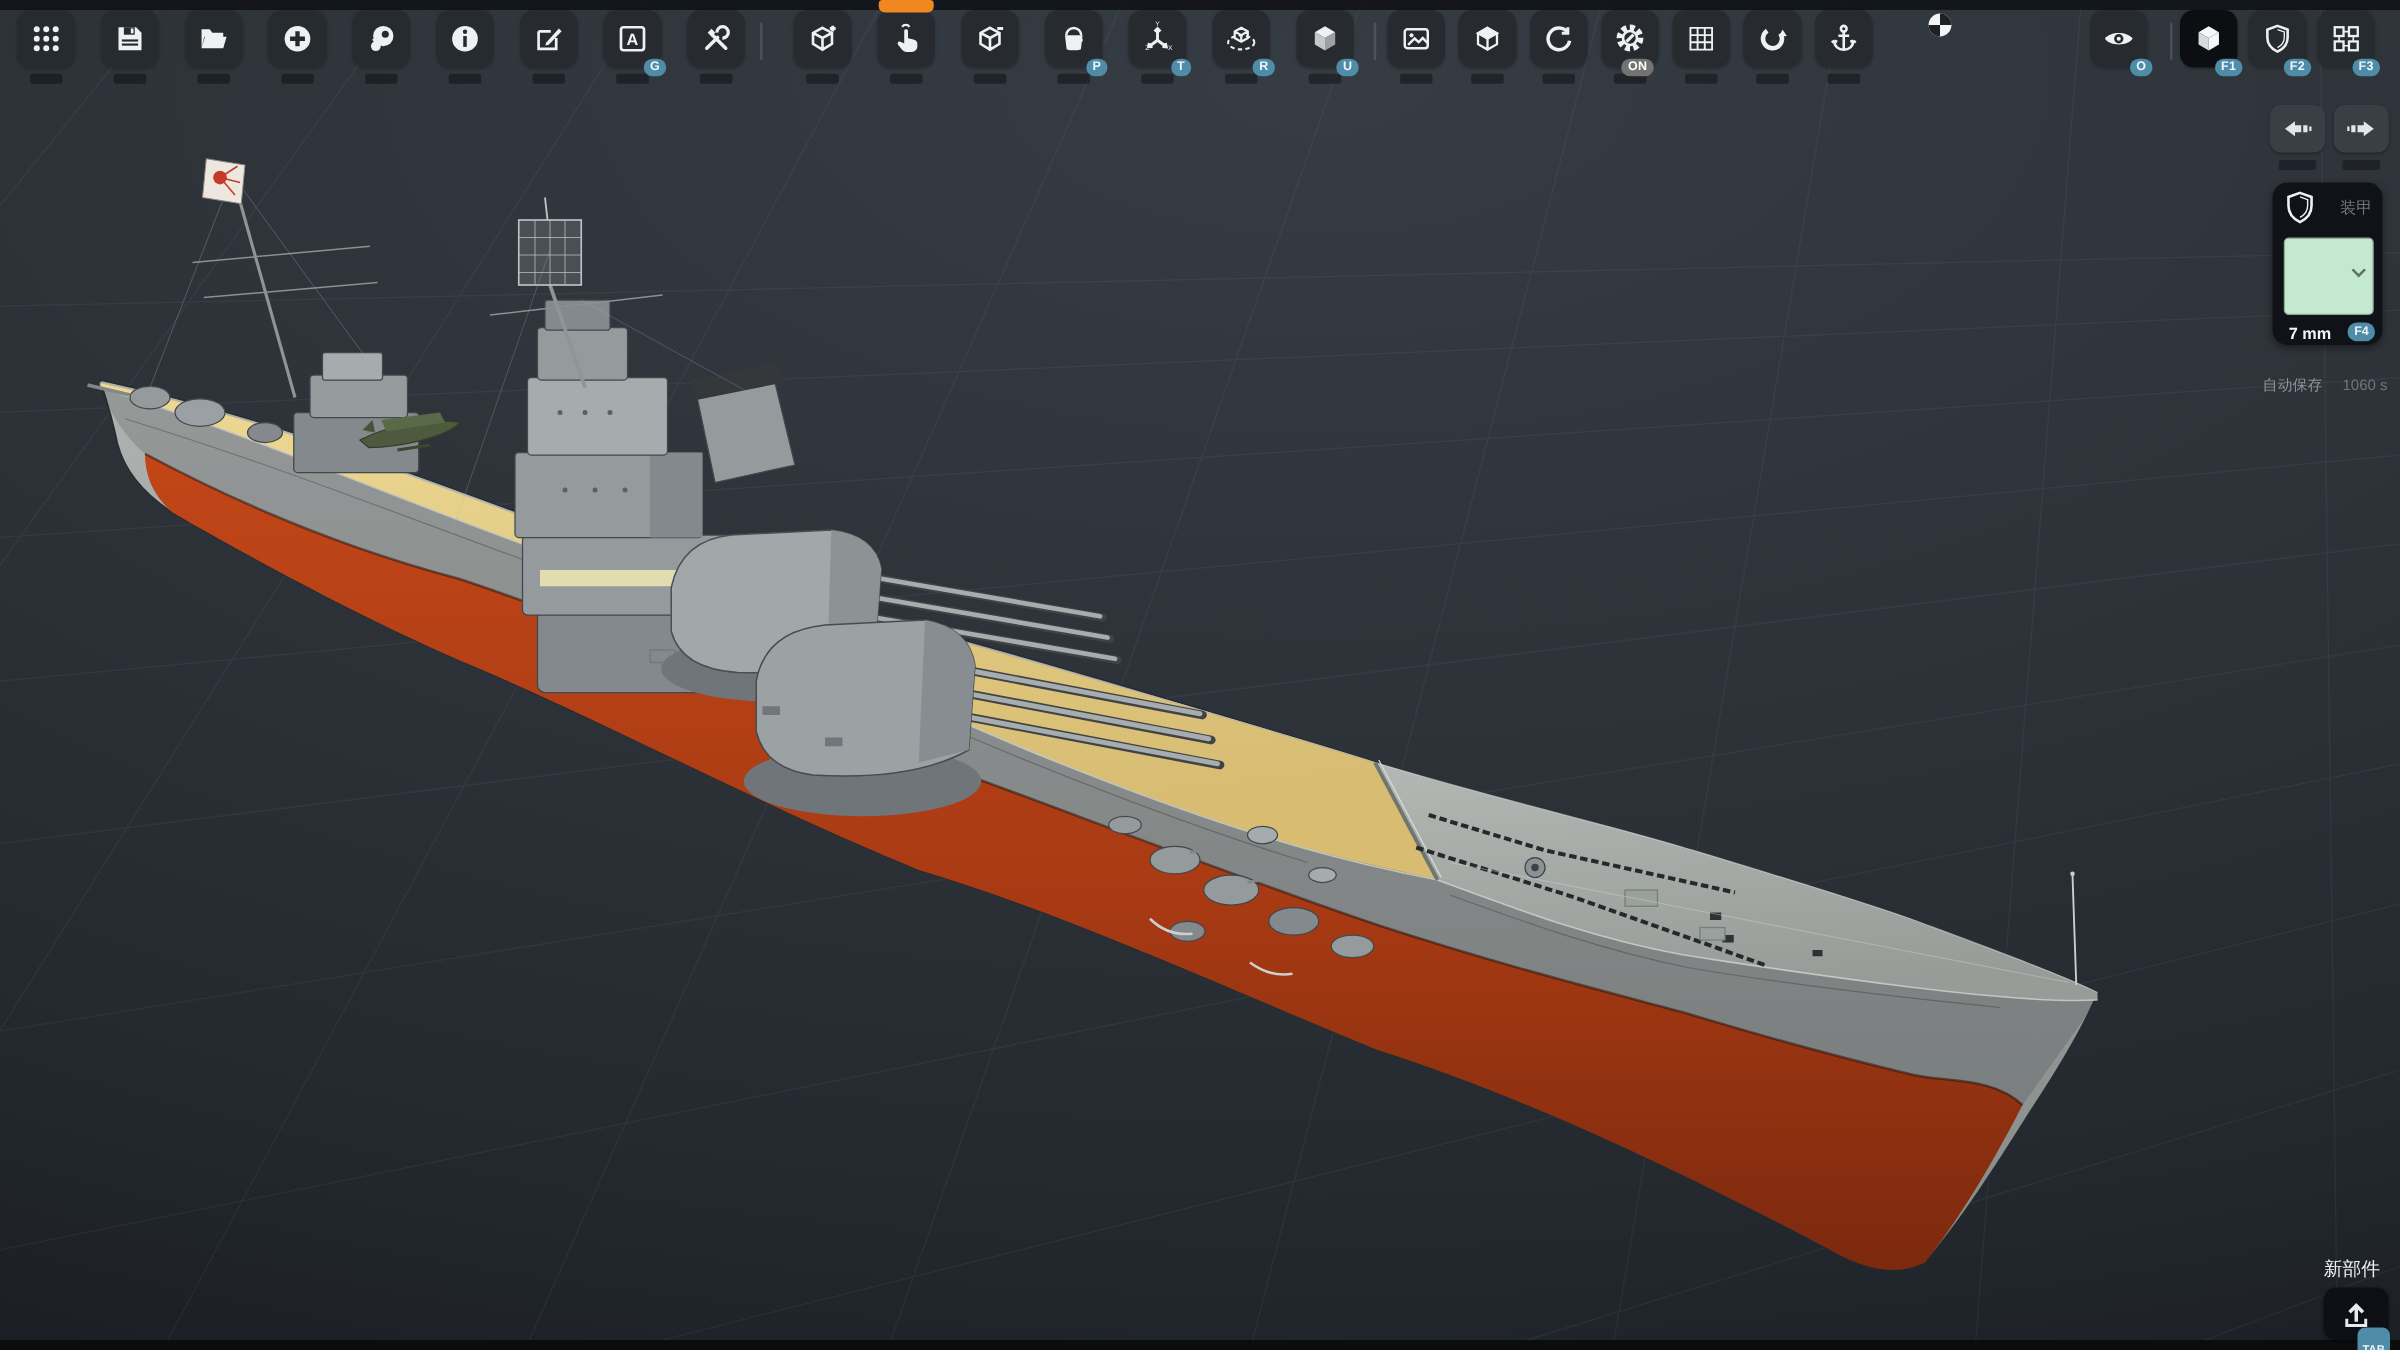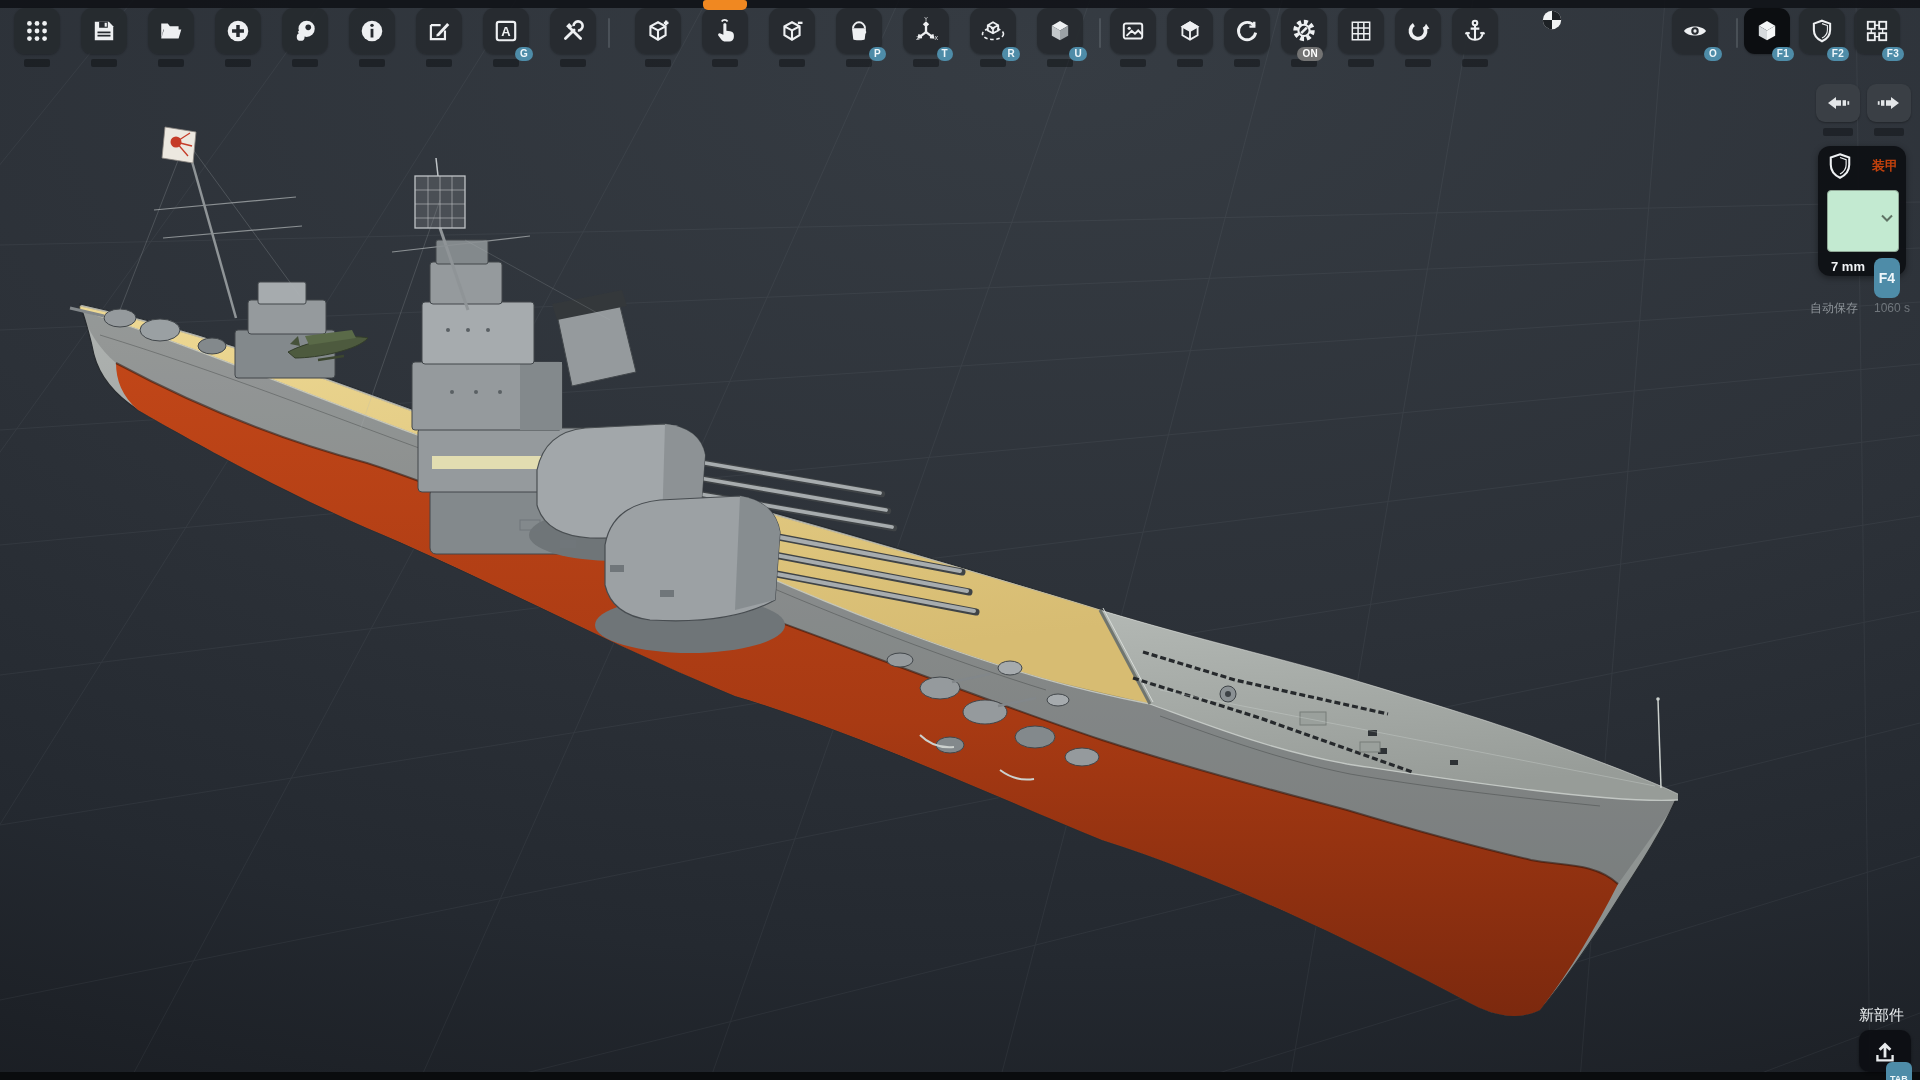--- a/index.html
+++ b/index.html
@@ -27,27 +27,27 @@
   .sep{position:absolute;top:18px;width:2px;height:30px;background:rgba(120,128,136,.35);border-radius:1px;}
   
   .com{position:absolute;left:1541px;top:9px;width:22px;height:22px;}
   
   .navbtn{position:absolute;width:44px;height:38px;border-radius:9px;border:0;cursor:pointer;
       background:#3a3f45;display:flex;align-items:center;justify-content:center;box-shadow:0 1px 2px rgba(0,0,0,.3);}
   .navlbl{position:absolute;width:30px;height:8px;border-radius:2px;background:rgba(8,10,13,.4);}
   
   .panel{position:absolute;left:1818px;top:146px;width:88px;height:130px;border-radius:12px;
       background:rgba(14,16,20,.94);box-shadow:0 2px 6px rgba(0,0,0,.4);}
-  .panel .ptitle{position:absolute;right:8px;top:11px;color:#c2410c;font-size:13px;font-weight:bold;}
+  .panel .ptitle{position:absolute;right:8px;top:11px;color:#737373;font-size:13px;font-weight:normal;}
   .panel .pshield{position:absolute;left:8px;top:6px;}
   .swatch{position:absolute;left:9px;top:44px;width:70px;height:60px;border-radius:4px;border:1px solid #8fa796;cursor:pointer;}
   .swatch .chev{position:absolute;right:4px;top:22px;}
   .pvalue{position:absolute;left:13px;top:113px;color:#f2f4f6;font-size:13px;font-weight:bold;}
-  .pbadge{position:absolute;right:6px;top:112px;background:#4e8ca8;color:#eef6fa;font-size:14px;font-weight:bold;
-      padding:12px 5px;border-radius:8px;}
+  .pbadge{position:absolute;right:6px;top:112px;background:#4e8ca8;color:#eef6fa;font-size:10px;font-weight:bold;
+      padding:2px 5px;border-radius:8px;}
   .autosave{position:absolute;right:10px;top:300px;font-size:12px;color:#8d9398;}
   .autosave b{color:#70767c;font-weight:normal;margin-left:16px;}
   
   .newpart-label{position:absolute;right:16px;top:1006px;color:#eef1f3;font-size:15px;}
   .newpart-btn{position:absolute;left:1859px;top:1030px;width:52px;height:42px;border-radius:10px;border:0;cursor:pointer;
       background:rgba(12,14,18,.92);display:flex;align-items:center;justify-content:center;box-shadow:0 1px 3px rgba(0,0,0,.4);}
   .newpart-badge{position:absolute;left:1886px;top:1062px;background:#4e8ca8;color:#eef6fa;font-size:9px;font-weight:bold;
       padding:12px 4px;border-radius:6px;}
 </style>
 </head>

